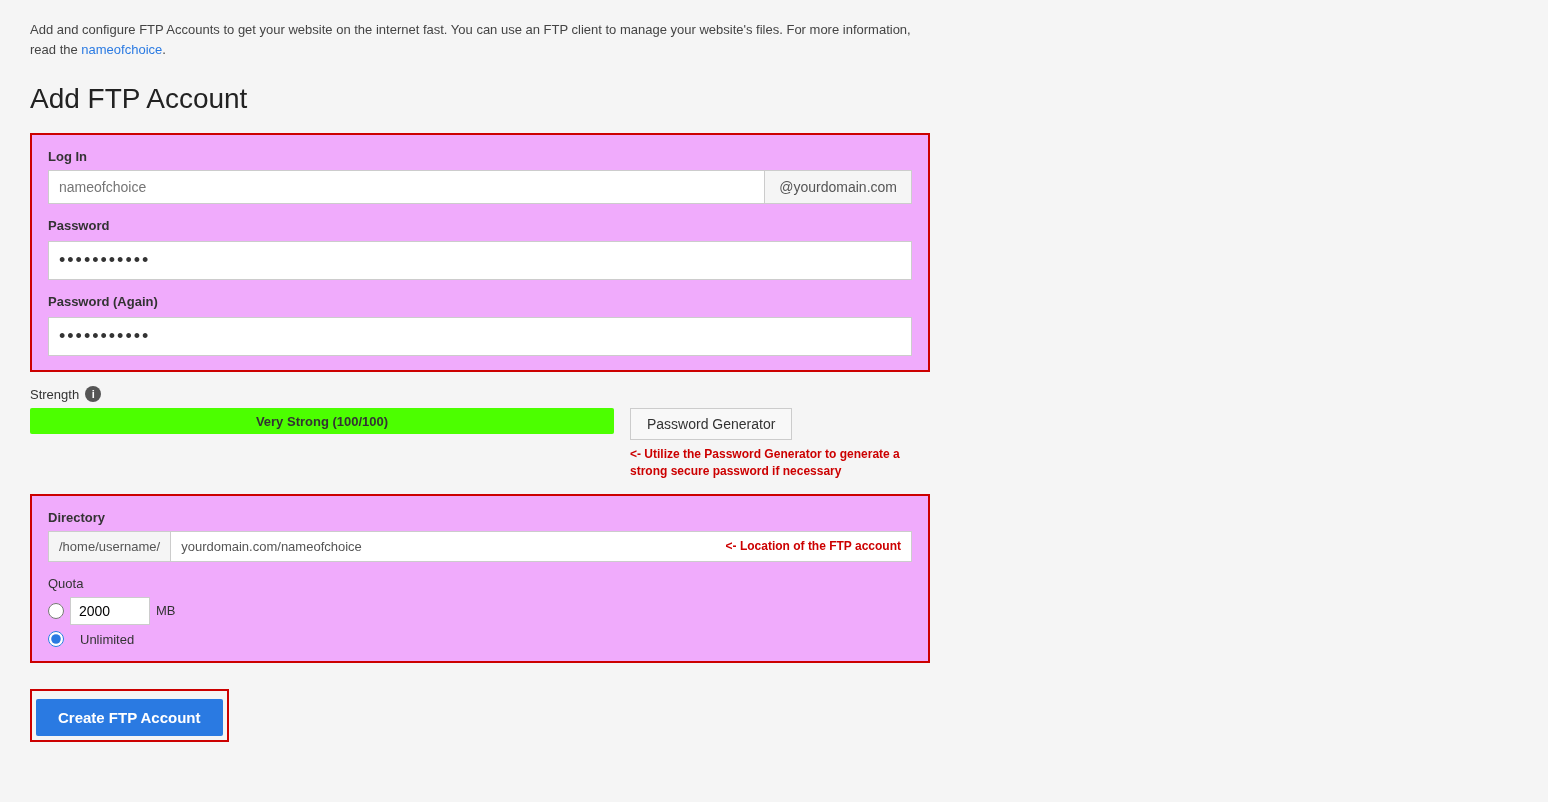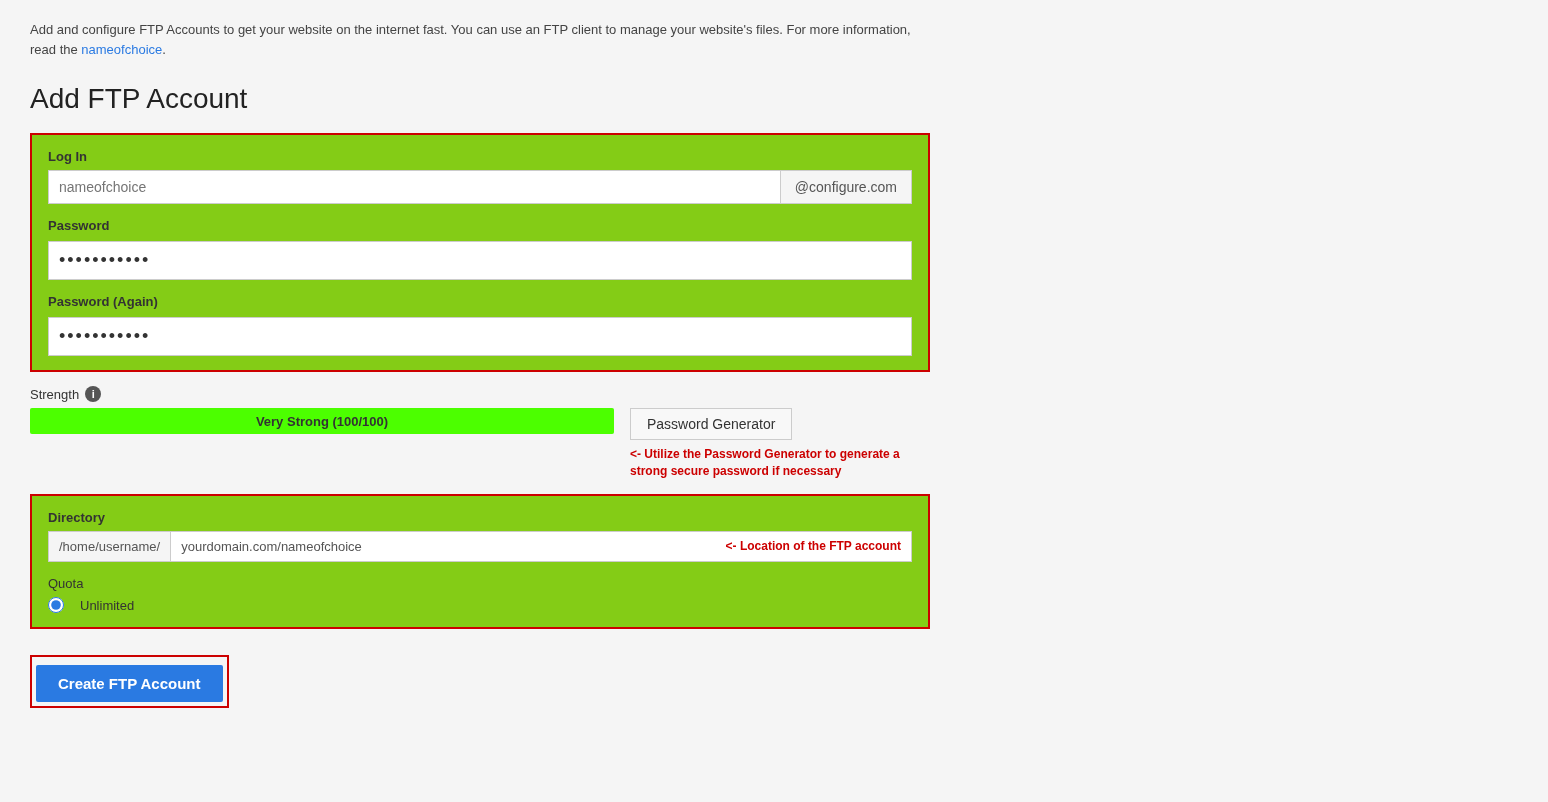--- a/index.html
+++ b/index.html
@@ -22,21 +22,21 @@
     }
     h1.page-title {
       font-size: 28px;
       font-weight: normal;
       color: #222;
       margin-bottom: 18px;
     }
     .red-box {
       border: 2px solid #cc0000;
       padding: 14px 16px;
-      background: #84cc16;
+      background: #f0abfc;
       margin-bottom: 14px;
     }
     .field-label {
       font-size: 13px;
       font-weight: bold;
       color: #333;
       margin-bottom: 6px;
       display: block;
     }
     .login-row {
@@ -278,21 +278,21 @@
 
   <h1 class="page-title">Add FTP Account</h1>
 
   
   <div class="red-box">
 
     <div class="field-group">
       <span class="field-label">Log In</span>
       <div class="login-row">
         <input type="text" value="" placeholder="nameofchoice" style="">
-        <div class="domain-suffix">@configure.com</div>
+        <div class="domain-suffix">@yourdomain.com</div>
       </div>
     </div>
 
     <div class="field-group">
       <span class="field-label">Password</span>
       <input type="password" class="password-field" value="●●●●●●●●●●●" style="">
     </div>
 
     <div class="field-group">
       <span class="field-label">Password (Again)</span>
@@ -330,20 +330,25 @@
         <div class="dir-prefix">/home/username/</div>
         <div class="dir-value">yourdomain.com/nameofchoice</div>
         <div class="dir-hint">
           &lt;- Location of the FTP account
         </div>
       </div>
     </div>
 
     <div>
       <span class="quota-label">Quota</span>
+      <div class="quota-row">
+        <input type="radio" name="quota_type" value="limited" style="">
+        <input type="text" class="quota-input" value="2000" style="">
+        <span class="quota-unit">MB</span>
+      </div>
       <div class="unlimited-row">
         <input type="radio" name="quota_type" value="unlimited" checked="" style="">
         <span class="unlimited-label">Unlimited</span>
       </div>
     </div>
 
   </div>
 
   
   <div class="create-btn-wrapper">

